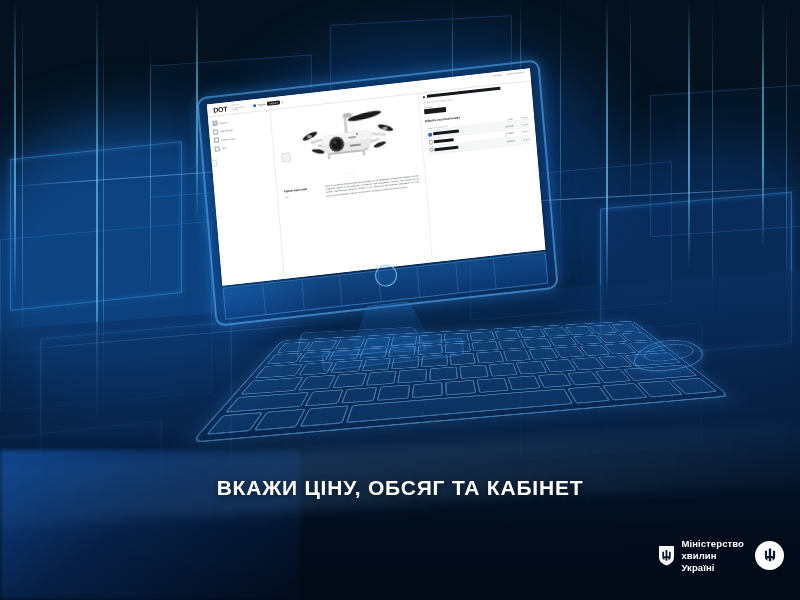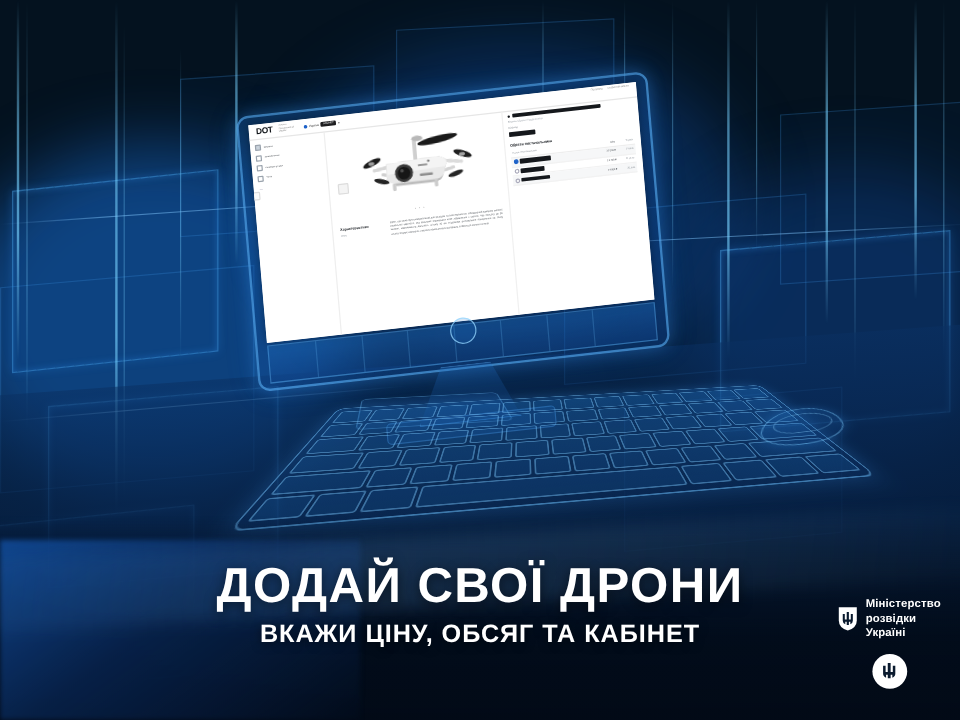--- a/index.html
+++ b/index.html
@@ -498,21 +498,20 @@
 
   
   #mod-logo {
     position: absolute;
     right: 16px;
     bottom: 26px;
     display: flex;
     align-items: center;
     gap: 11px;
     z-index: 30;
-    flex-direction: column;
   }
   .mod-left {
     display: flex;
     align-items: center;
     gap: 6px;
   }
   .mod-text {
     font-size: 9.5px;
     font-weight: 700;
     line-height: 1.28;
@@ -831,33 +830,32 @@
     </div>
   </div>
 
   <div id="mouse"></div>
 
   <div class="band"></div>
   <div class="band-left-glow"></div>
   <div class="band-sheen"></div>
 
   <div id="headline">
-    <div class="h-main">ДОДАЙ СВОЇ ДРОНИ</div>
     <div class="h-sub">ВКАЖИ ЦІНУ, ОБСЯГ ТА КАБІНЕТ</div>
   </div>
 
   <div id="mod-logo">
     <div class="mod-left">
       <svg width="17" height="21" viewBox="0 0 34 42">
         <path d="M2 2 H32 V24 Q32 36 17 41 Q2 36 2 24 Z" fill="#ffffff"></path>
         <path d="M15.2 10 h3.6 v12.5 h3.2 V13.4 h3.4 v11.2 q0 4.4 -4.2 5.8 v-4.1 h-2.4 v5.2 h-3.6 v-5.2 h-2.4 v4.1 q-4.2 -1.4 -4.2 -5.8 V13.4 h3.4 v9.1 h3.2 Z" fill="#0a1a2e"></path>
       </svg>
       <div class="mod-text">
         <div>Міністерство</div>
-        <div>розвідки</div>
+        <div>хвилин</div>
         <div>Україні</div>
       </div>
     </div>
     <div class="mod-circle">
       <svg width="16" height="17" viewBox="0 0 32 34">
         <path d="M13.6 3 h4.8 v14.8 h3.6 V7.4 h4.2 v13.2 q0 5.2 -5 7 v-5.2 h-2.8 v6.2 h-4.8 v-6.2 h-2.8 v5.2 q-5 -1.8 -5 -7 V7.4 h4.2 v10.4 h3.6 Z" fill="#0a1a2e"></path>
       </svg>
     </div>
   </div>
 

